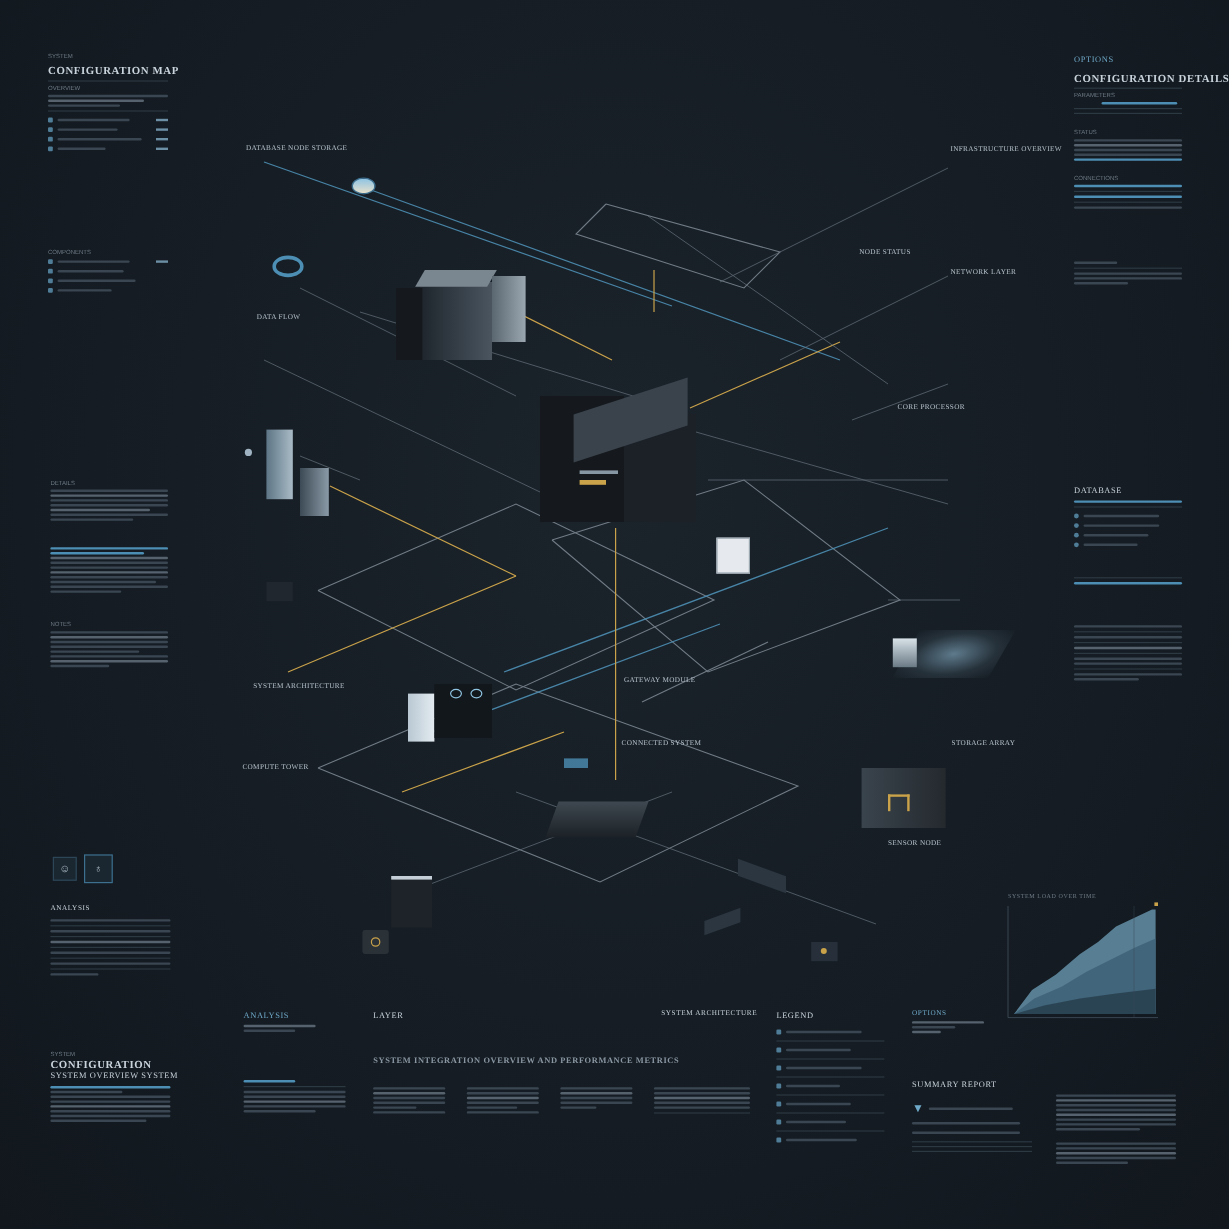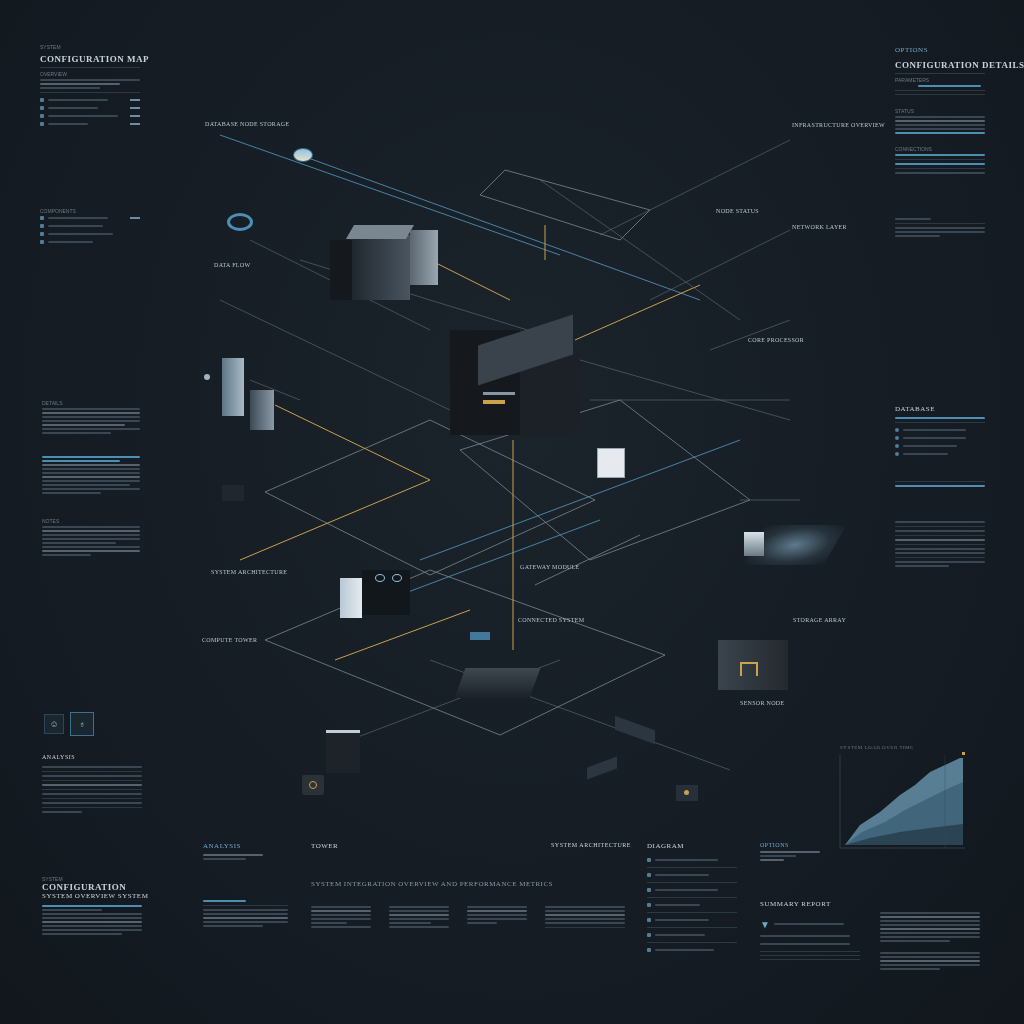--- a/index.html
+++ b/index.html
@@ -331,23 +331,23 @@
   <div style="height:36px"></div>
   <div class="txtrow h" style="width:50%"></div>
     <div class="line"></div>
     <div class="txtrow"></div>
     <div class="txtrow"></div>
     <div class="txtrow l"></div>
     <div class="txtrow"></div>
     <div class="txtrow" style="width:70%"></div>
 </div>
 <div class="panel" style="left:311px;top:842px;width:320px;">
-  <div class="ttl">TOWER</div>
+  <div class="ttl">LAYER</div>
   <div class="ttl" style="position:absolute;right:0;top:0;font-size:6px;">SYSTEM ARCHITECTURE</div>
-  <div class="ttl" style="margin-top:30px;font-size:7px;color:#8a97a3;">SYSTEM INTEGRATION OVERVIEW AND PERFORMANCE METRICS</div>
+  <div class="ttl" style="margin-top:30px;font-size:7px;color:#8a97a3;font-weight:bold;">SYSTEM INTEGRATION OVERVIEW AND PERFORMANCE METRICS</div>
   <div style="display:flex;gap:18px;margin-top:16px;">
     <div style="width:60px">
         <div class="txtrow"></div>
         <div class="txtrow l"></div>
         <div class="txtrow"></div>
         <div class="txtrow"></div>
         <div class="txtrow" style="width:60%"></div>
         <div class="txtrow"></div>
       </div>
     <div style="width:60px">
@@ -369,21 +369,21 @@
         <div class="txtrow"></div>
         <div class="txtrow"></div>
         <div class="txtrow l"></div>
         <div class="txtrow"></div>
         <div class="txtrow"></div>
         <div class="line"></div>
       </div>
   </div>
 </div>
 <div class="panel" style="left:647px;top:842px;width:90px;">
-  <div class="ttl">DIAGRAM</div>
+  <div class="ttl">LEGEND</div>
   <div class="row" style="margin-top:6px">
       <span class="bullet"></span>
       <div class="txtrow" style="width:70%"></div>
     </div>
     <div class="line"></div>
   <div class="row">
       <span class="bullet"></span>
       <div class="txtrow" style="width:60%"></div>
     </div>
     <div class="line"></div>

